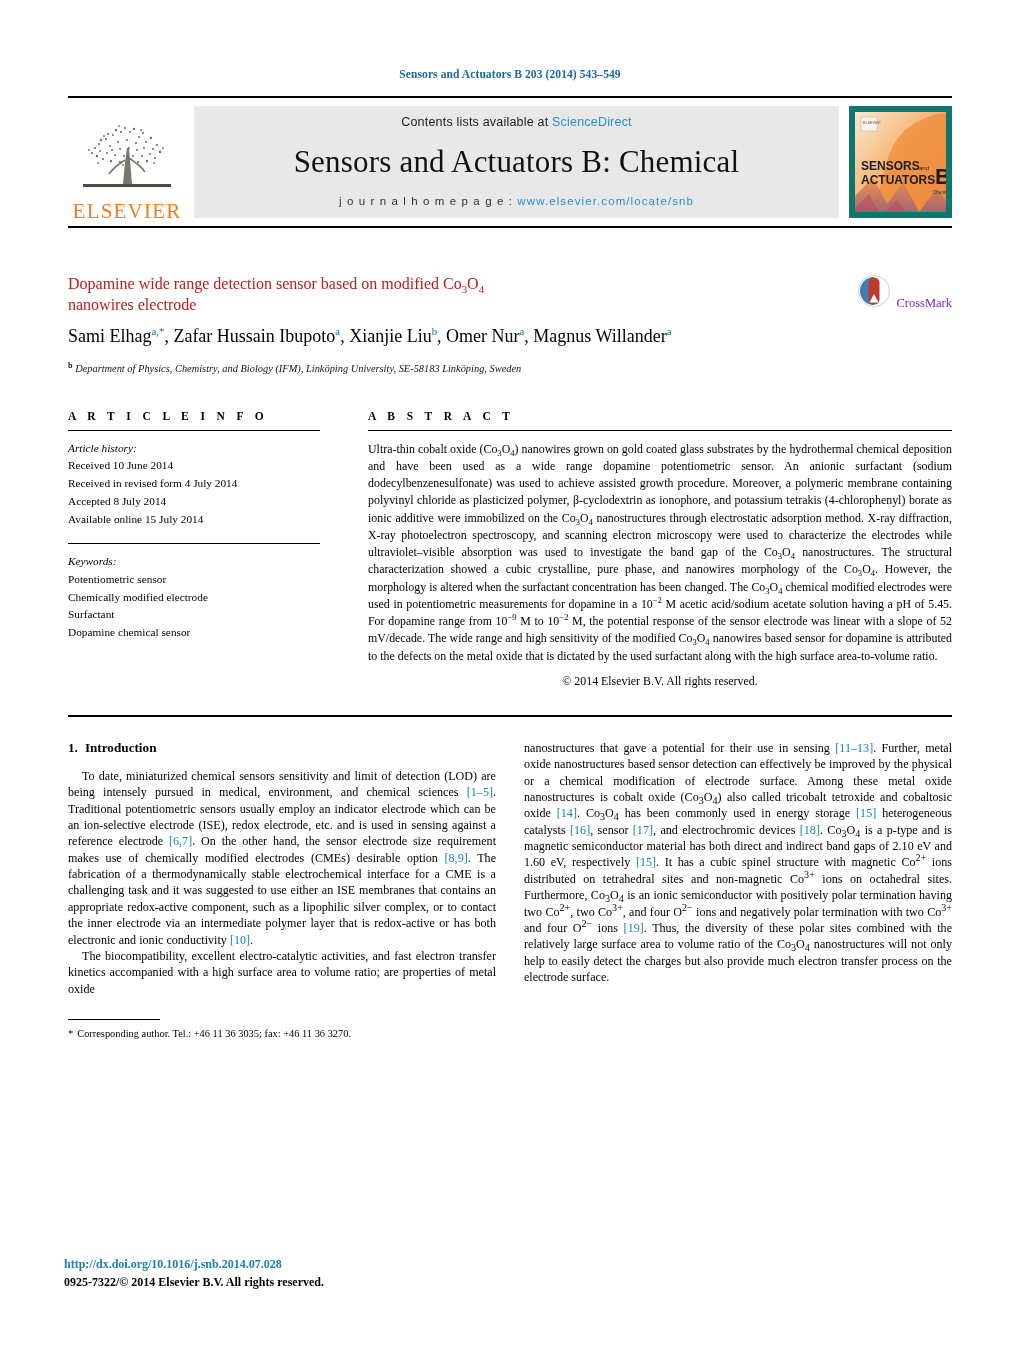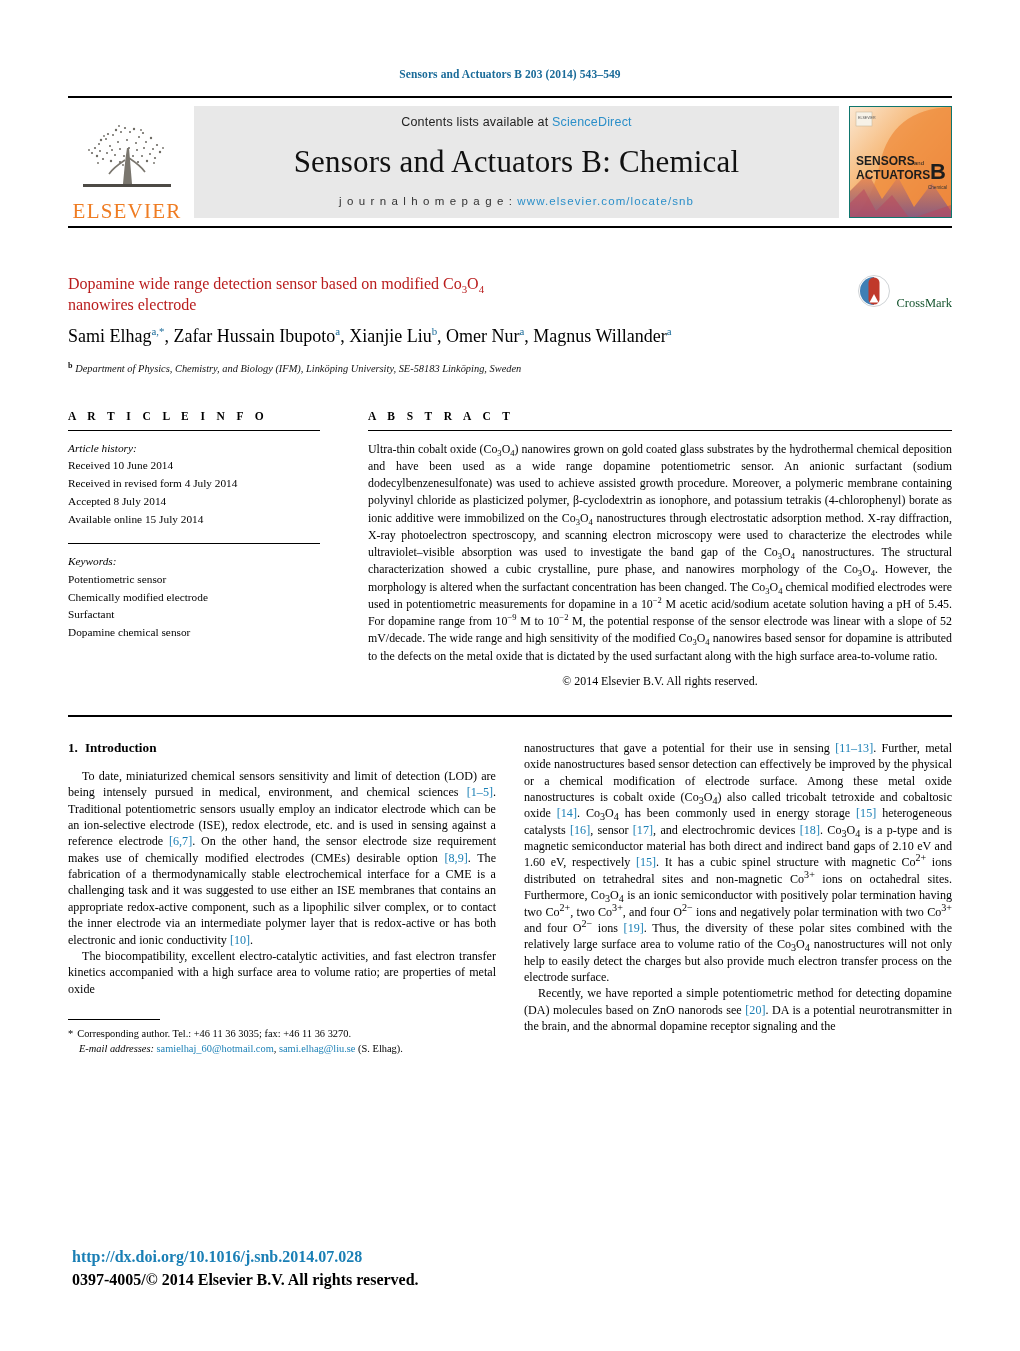--- a/index.html
+++ b/index.html
@@ -77,21 +77,21 @@
     font-family: "Liberation Sans", sans-serif;
     font-size: 11.5px;
     letter-spacing: 1.1px;
     color: #333;
   }
   .homepage-line .url { color: #2b8fc9; }
   .cover {
     flex: 0 0 103px;
     width: 103px;
     margin: 8px 0 8px 0;
-    border: 1px solid #0f766e;
+    border: 6px solid #0f766e;
     position: relative;
     overflow: hidden;
     background: #f2ede6;
   }
 
   
   .title-block { margin-top: 46px; position: relative; }
   .paper-title {
     font-family: "Liberation Serif", serif;
     font-size: 16px;
@@ -101,21 +101,21 @@
     max-width: 700px;
     color: #b91c1c;
   }
   .paper-title sub { font-size: 0.68em; }
   .crossmark {
     position: absolute; right: 0; top: -4px;
     display: flex; align-items: center; gap: 5px;
   }
   .crossmark-text {
     font-family: "Liberation Serif", serif;
-    font-size: 12.5px; color: #14532d; margin-top: 26px;
+    font-size: 12.5px; color: #6d28d9; margin-top: 26px;
   }
   .authors {
     margin-top: 9px;
     font-family: "Liberation Serif", serif;
     font-size: 18px;
     line-height: 1.3;
   }
   .authors sup { color: #1a6b99; font-size: .6em; vertical-align: super; }
   .affils {
     margin-top: 13px;
@@ -209,24 +209,24 @@
     font-family: "Liberation Serif", serif;
     font-size: 10.4px;
     line-height: 1.48;
   }
   .footnote .star { margin-right: 4px; }
   .footnote .em-lbl { font-style: italic; }
   .footnote .indent { padding-left: 11px; display:block; }
 
   .doi-block {
     position: absolute;
-    left: 72px;
+    left: 64px;
     bottom: 60px;
     font-family: "Liberation Serif", serif;
-    font-size: 16px;
+    font-size: 12px;
     line-height: 1.45;
   }
   .doi-block .doi { color: #1a7fb5; font-weight: bold; display:block; }
   .doi-block .issn { font-weight: bold; display:block; }
 </style>
 </head>
 <body>
 
 <div class="page">
 
@@ -394,29 +394,27 @@
 
     <div class="bcol">
       <div class="sec-head"><span class="num">1.</span><span>Introduction</span></div>
       <p class="para" id="intro-l-1">To date, miniaturized chemical sensors sensitivity and limit of detection (LOD) are being intensely pursued in medical, environment, and chemical sciences <span class="ref">[1–5]</span>. Traditional potentiometric sensors usually employ an indicator electrode which can be an ion-selective electrode (ISE), redox electrode, etc. and is used in sensing against a reference electrode <span class="ref">[6,7]</span>. On the other hand, the sensor electrode size requirement makes use of chemically modified electrodes (CMEs) desirable option <span class="ref">[8,9]</span>. The fabrication of a thermodynamically stable electrochemical interface for a CME is a challenging task and it was suggested to use either an ISE membranes that contains an appropriate redox-active component, such as a lipophilic silver complex, or to contact the inner electrode via an intermediate polymer layer that is redox-active or has both electronic and ionic conductivity <span class="ref">[10]</span>.</p>
       <p class="para" id="intro-l-2">The biocompatibility, excellent electro-catalytic activities, and fast electron transfer kinetics accompanied with a high surface area to volume ratio; are properties of metal oxide</p>
 
       <div class="footnote-wrap">
         <div class="footnote-rule"></div>
         <div class="footnote">
           <span class="star">*</span><span>Corresponding author. Tel.: +46 11 36 3035; fax: +46 11 36 3270.</span>
-          <span class="indent"><span class="em-lbl">E-mail addresses:</span> <span class="link">samielhaj_60@hotmail.com</span>, <span class="link">sami.elhag@liu.se</span> <span>(S. Elhag).</span></span>
         </div>
       </div>
     </div>
 
     <div class="bcol">
       <p class="para noindent" id="intro-r-1">nanostructures that gave a potential for their use in sensing <span class="ref">[11–13]</span>. Further, metal oxide nanostructures based sensor detection can effectively be improved by the physical or a chemical modification of electrode surface. Among these metal oxide nanostructures is cobalt oxide (Co<sub>3</sub>O<sub>4</sub>) also called tricobalt tetroxide and cobaltosic oxide <span class="ref">[14]</span>. Co<sub>3</sub>O<sub>4</sub> has been commonly used in energy storage <span class="ref">[15]</span> heterogeneous catalysts <span class="ref">[16]</span>, sensor <span class="ref">[17]</span>, and electrochromic devices <span class="ref">[18]</span>. Co<sub>3</sub>O<sub>4</sub> is a p-type and is magnetic semiconductor material has both direct and indirect band gaps of 2.10 eV and 1.60 eV, respectively <span class="ref">[15]</span>. It has a cubic spinel structure with magnetic Co<sup>2+</sup> ions distributed on tetrahedral sites and non-magnetic Co<sup>3+</sup> ions on octahedral sites. Furthermore, Co<sub>3</sub>O<sub>4</sub> is an ionic semiconductor with positively polar termination having two Co<sup>2+</sup>, two Co<sup>3+</sup>, and four O<sup>2−</sup> ions and negatively polar termination with two Co<sup>3+</sup> and four O<sup>2−</sup> ions <span class="ref">[19]</span>. Thus, the diversity of these polar sites combined with the relatively large surface area to volume ratio of the Co<sub>3</sub>O<sub>4</sub> nanostructures will not only help to easily detect the charges but also provide much electron transfer process on the electrode surface.</p>
-      <p class="para" id="intro-r-2">Recently, we have reported a simple potentiometric method for detecting dopamine (DA) molecules based on ZnO nanorods see <span class="ref">[20]</span>. DA is a potential neurotransmitter in the brain, and the abnormal dopamine receptor signaling and the</p>
     </div>
   </div>
 
   <div class="doi-block">
     <span class="doi">http://dx.doi.org/10.1016/j.snb.2014.07.028</span>
-    <span class="issn">0397-4005/© 2014 Elsevier B.V. All rights reserved.</span>
+    <span class="issn">0925-7322/© 2014 Elsevier B.V. All rights reserved.</span>
   </div>
 
 </div>
 
 </body></html>

